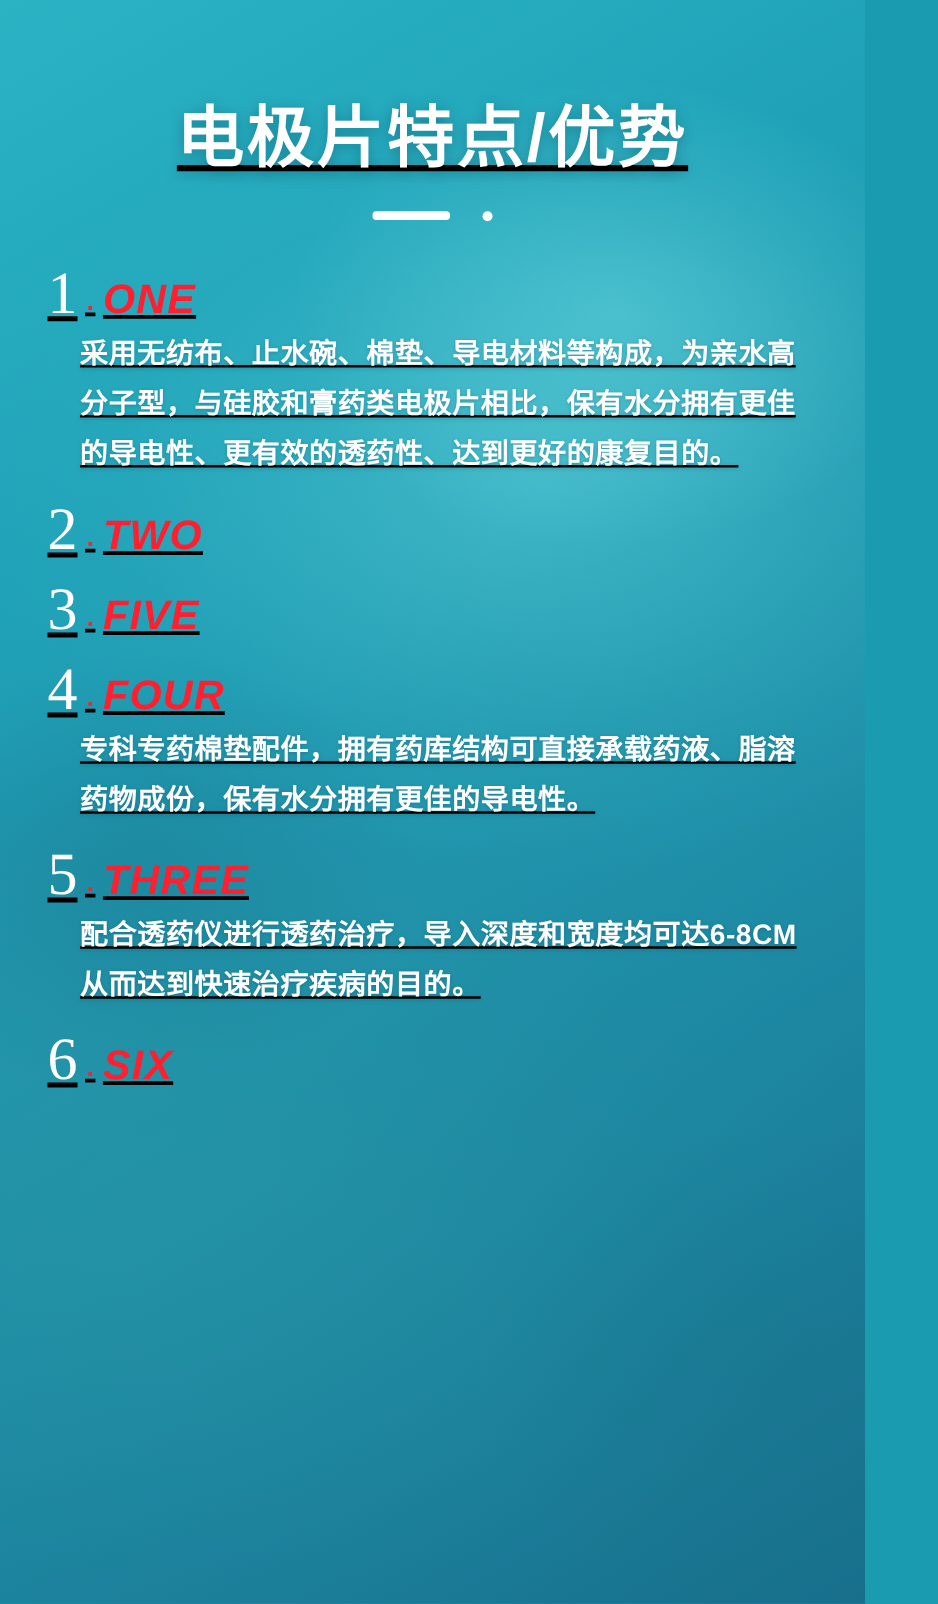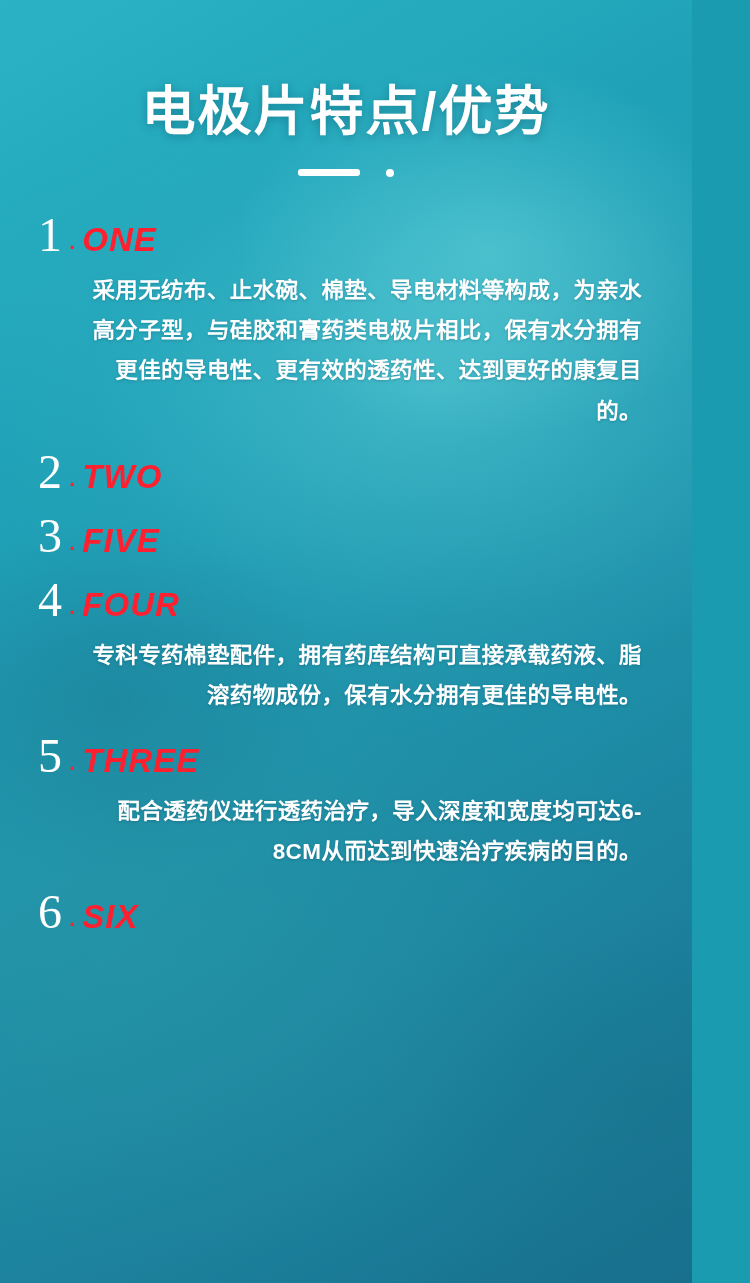--- a/index.html
+++ b/index.html
@@ -16,20 +16,21 @@
   .poster {
     position: relative;
     width: 692px;
     height: 1283px;
     box-sizing: border-box;
     background:
       radial-gradient(ellipse 620px 420px at 62% 30%, rgba(90,205,215,0.55) 0%, rgba(60,180,195,0.15) 55%, rgba(40,150,170,0) 75%),
       radial-gradient(ellipse 700px 500px at 20% 75%, rgba(40,150,165,0.55) 0%, rgba(35,140,160,0.15) 60%, rgba(30,130,150,0) 80%),
       linear-gradient(150deg, #2bb3c4 0%, #1fa2b8 28%, #1f93ab 55%, #1b7f9b 80%, #176f8c 100%);
     overflow: hidden;
+    text-decoration: underline;
   }
   .glow {
     position: absolute;
     border-radius: 50%;
     pointer-events: none;
   }
   .glow-a {
     width: 520px; height: 380px;
     left: 230px; top: 60px;
     background: radial-gradient(ellipse at center, rgba(120,225,230,0.38) 0%, rgba(120,225,230,0.0) 70%);
@@ -111,29 +112,28 @@
   .item-word {
     font-family: "Liberation Sans", "DejaVu Sans", sans-serif;
     font-style: italic;
     font-weight: bold;
     font-size: 33px;
     line-height: 1;
     color: #ff1f2e;
     letter-spacing: 1px;
   }
   .item-body {
-    margin: 12px;
+    margin: 0;
     padding-left: 26px;
     font-size: 22.5px;
     line-height: 1.78;
     color: #ffffff;
     font-weight: bold;
     letter-spacing: 0.4px;
     text-shadow: 0 1px 3px rgba(0,50,70,0.25);
-    text-align: right;
   }
 </style>
 </head>
 <body>
 
 <div class="poster">
   <div class="glow glow-a"></div>
   <div class="glow glow-b"></div>
   <div class="glow glow-c"></div>
 

